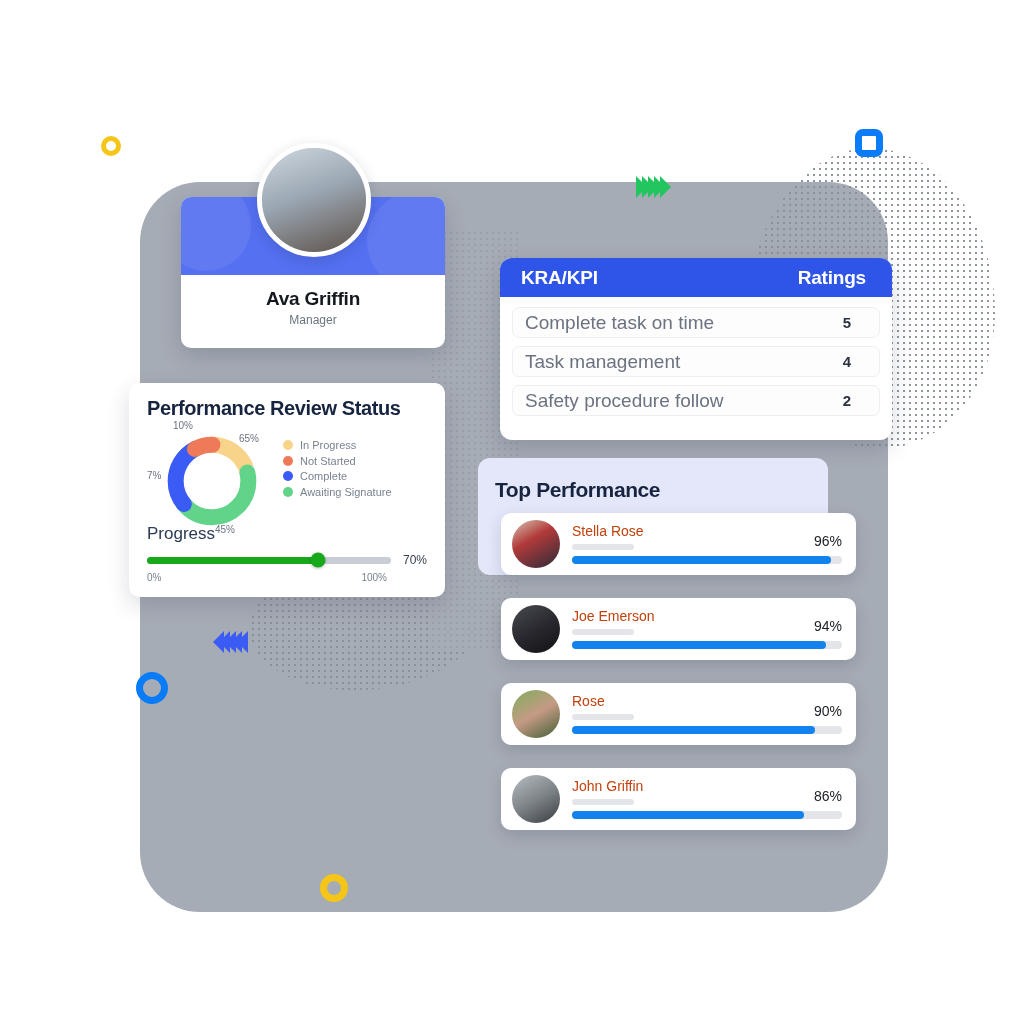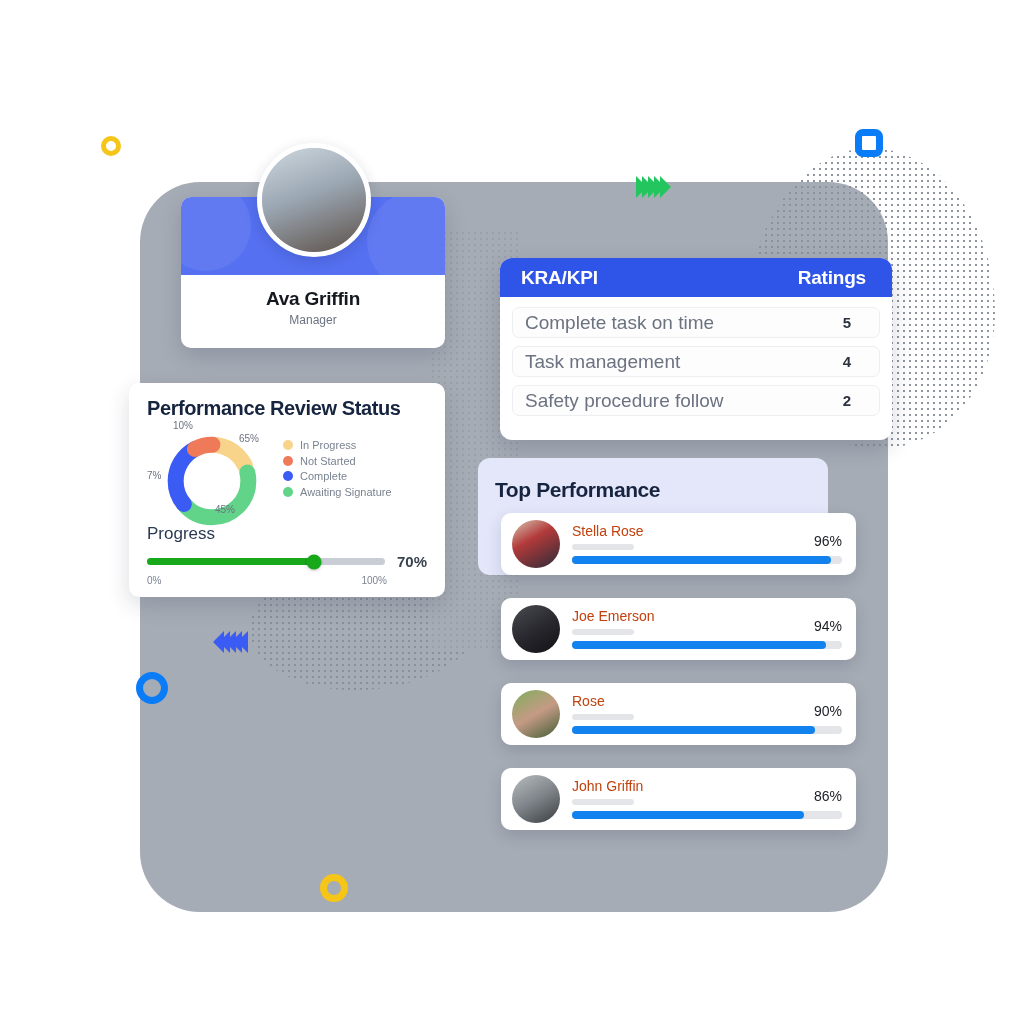--- a/index.html
+++ b/index.html
@@ -170,21 +170,21 @@
   }
   .donut-svg { position: absolute; left: 17px; top: 13px; }
   .pct {
     position: absolute;
     font-size: 10px;
     color: #6b7280;
   }
   .pct-10 { left: 26px; top: 0px; }
   .pct-20 { left: 92px; top: 13px; }
   .pct-30 { left: 0px; top: 50px; }
-  .pct-45 { left: 68px; top: 84px; }
+  .pct-45 { left: 68px; top: 104px; }
 
   .legend { margin-left: 6px; }
   .legend-item {
     display: flex;
     align-items: center;
     font-size: 11px;
     color: #7a8391;
     margin-bottom: 3.5px;
   }
   .legend-dot {
@@ -220,22 +220,22 @@
   .slider-knob {
     position: absolute;
     top: 50%;
     width: 15px; height: 15px;
     border-radius: 50%;
     background: #18a91b;
     transform: translate(-50%, -50%);
     box-shadow: 0 1px 3px rgba(0,0,0,0.25);
   }
   .slider-value {
-    font-size: 15px;
-    font-weight: 700;
+    font-size: 12px;
+    font-weight: 400;
     color: #39424f;
     margin-left: 12px;
   }
   .slider-ends {
     display: flex;
     justify-content: space-between;
     margin-top: 5px;
     padding-right: 40px;
   }
   .slider-ends span { font-size: 10px; color: #7a8391; }

